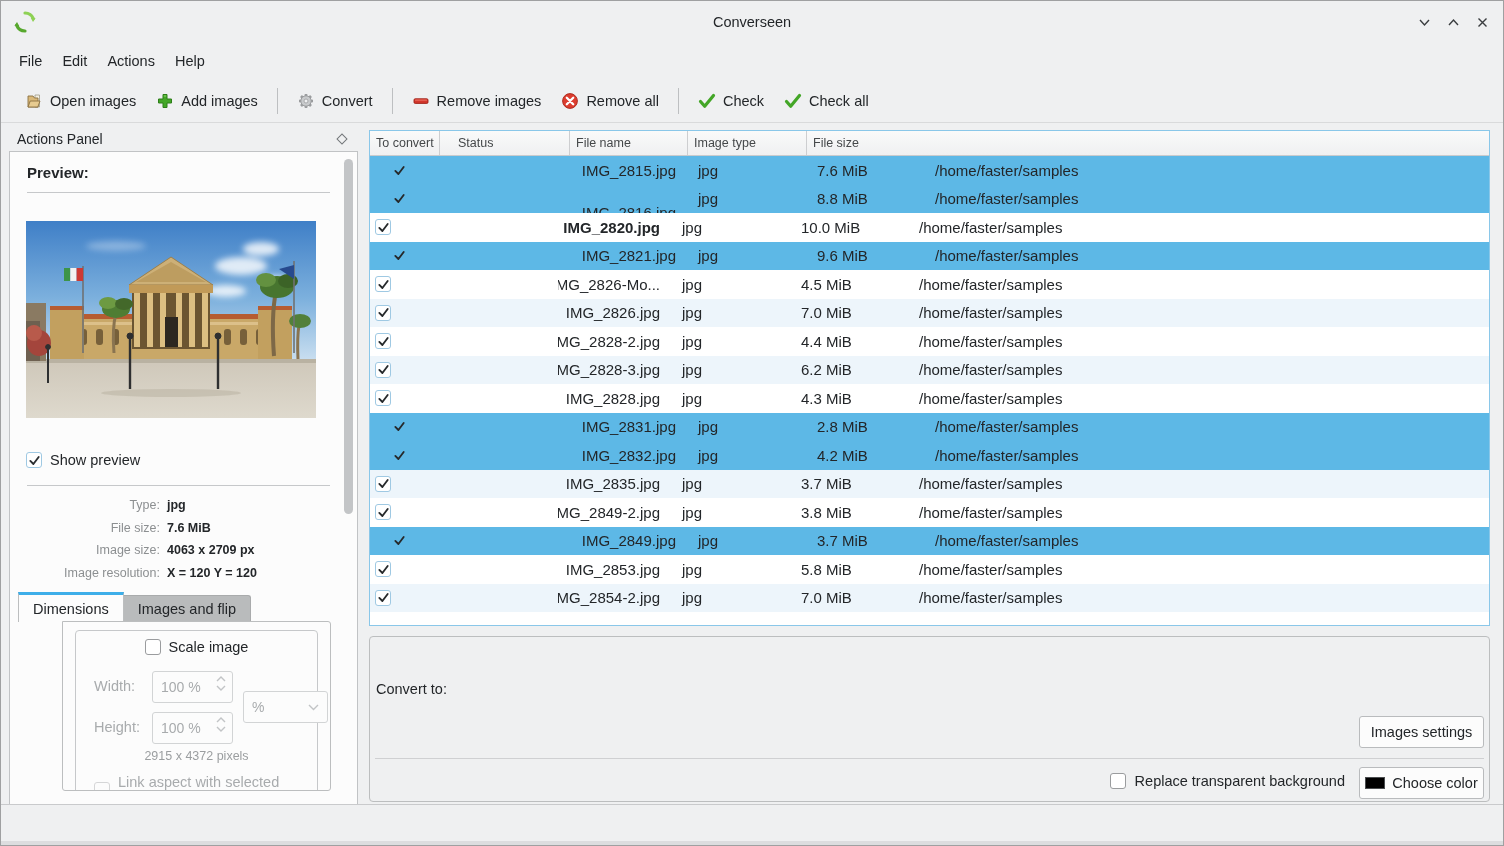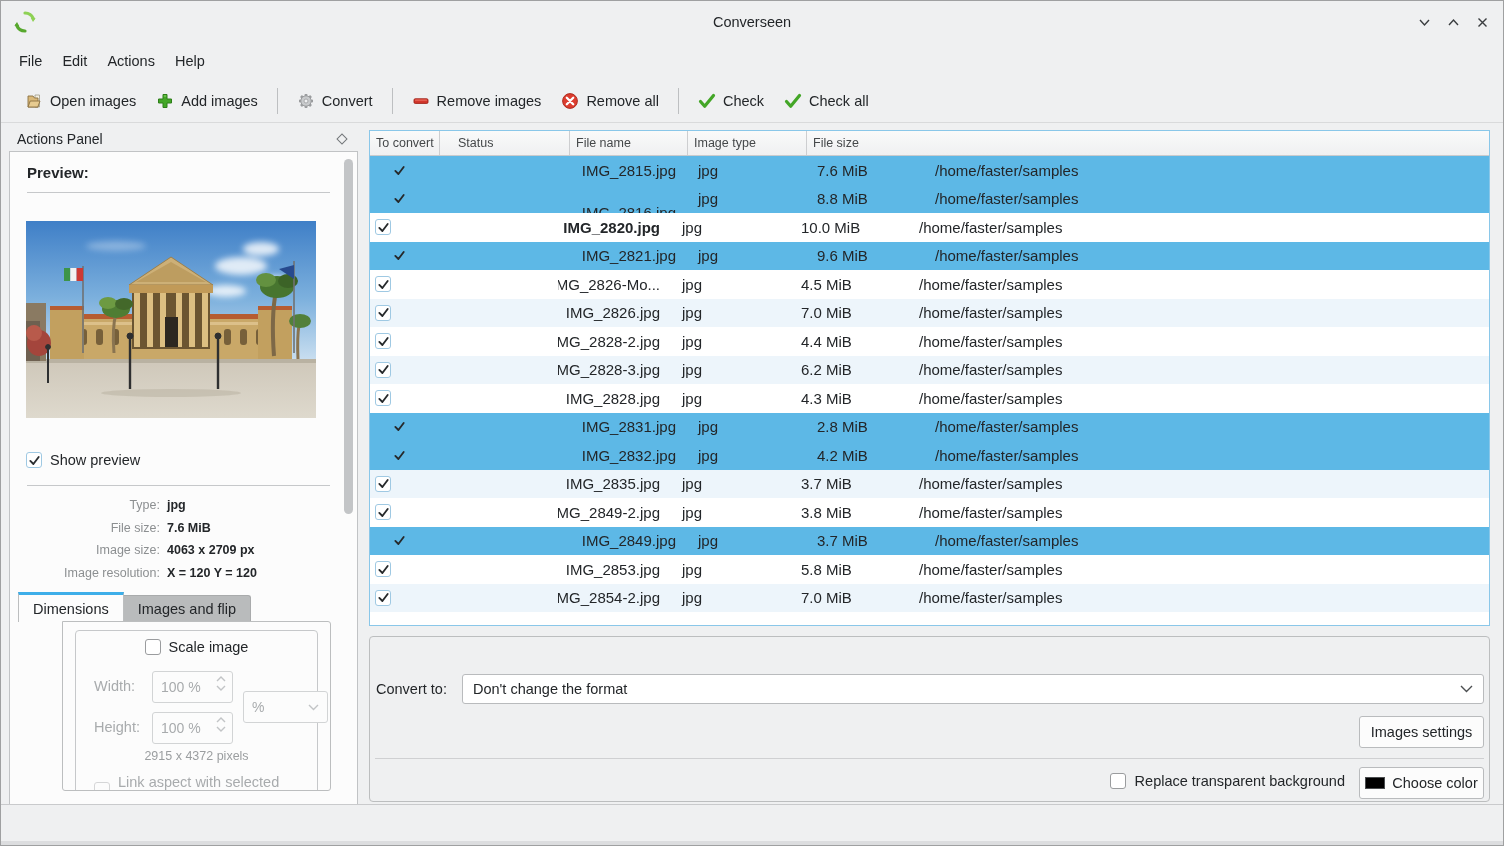--- a/index.html
+++ b/index.html
@@ -661,26 +661,20 @@
           <span class="td name" style="width: 118px; flex-shrink: 0;">IMG_2854-2.jpg</span>
           <span class="td" style="width: 119px; flex-shrink: 0;">jpg</span>
           <span class="td" style="width: 118px; flex-shrink: 0;">7.0 MiB</span>
           <span class="td" style="flex: 1 1 0%;">/home/faster/samples</span>
         </div>
       </div>
   </div>
 
   <div class="formats">
     <span class="convert-lbl">Convert to:</span>
-    <div class="combo">
-      <span>Don't change the format</span>
-      <svg width="13" height="8" viewBox="0 0 13 8">
-          <polyline points="1,1 6.5,6.5 12,1" fill="none" stroke="#4c4f51" stroke-width="1.4"></polyline>
-        </svg>
-    </div>
     <div class="btn imgset-btn">
       <span>Images settings</span>
     </div>
     <div class="fsep"></div>
     <div class="replace-row">
       <span class="cb gray"></span>
       <span>Replace transparent background</span>
     </div>
     <div class="btn choose-btn">
       <span class="swatch" style="background: rgb(0, 0, 0);"></span>

